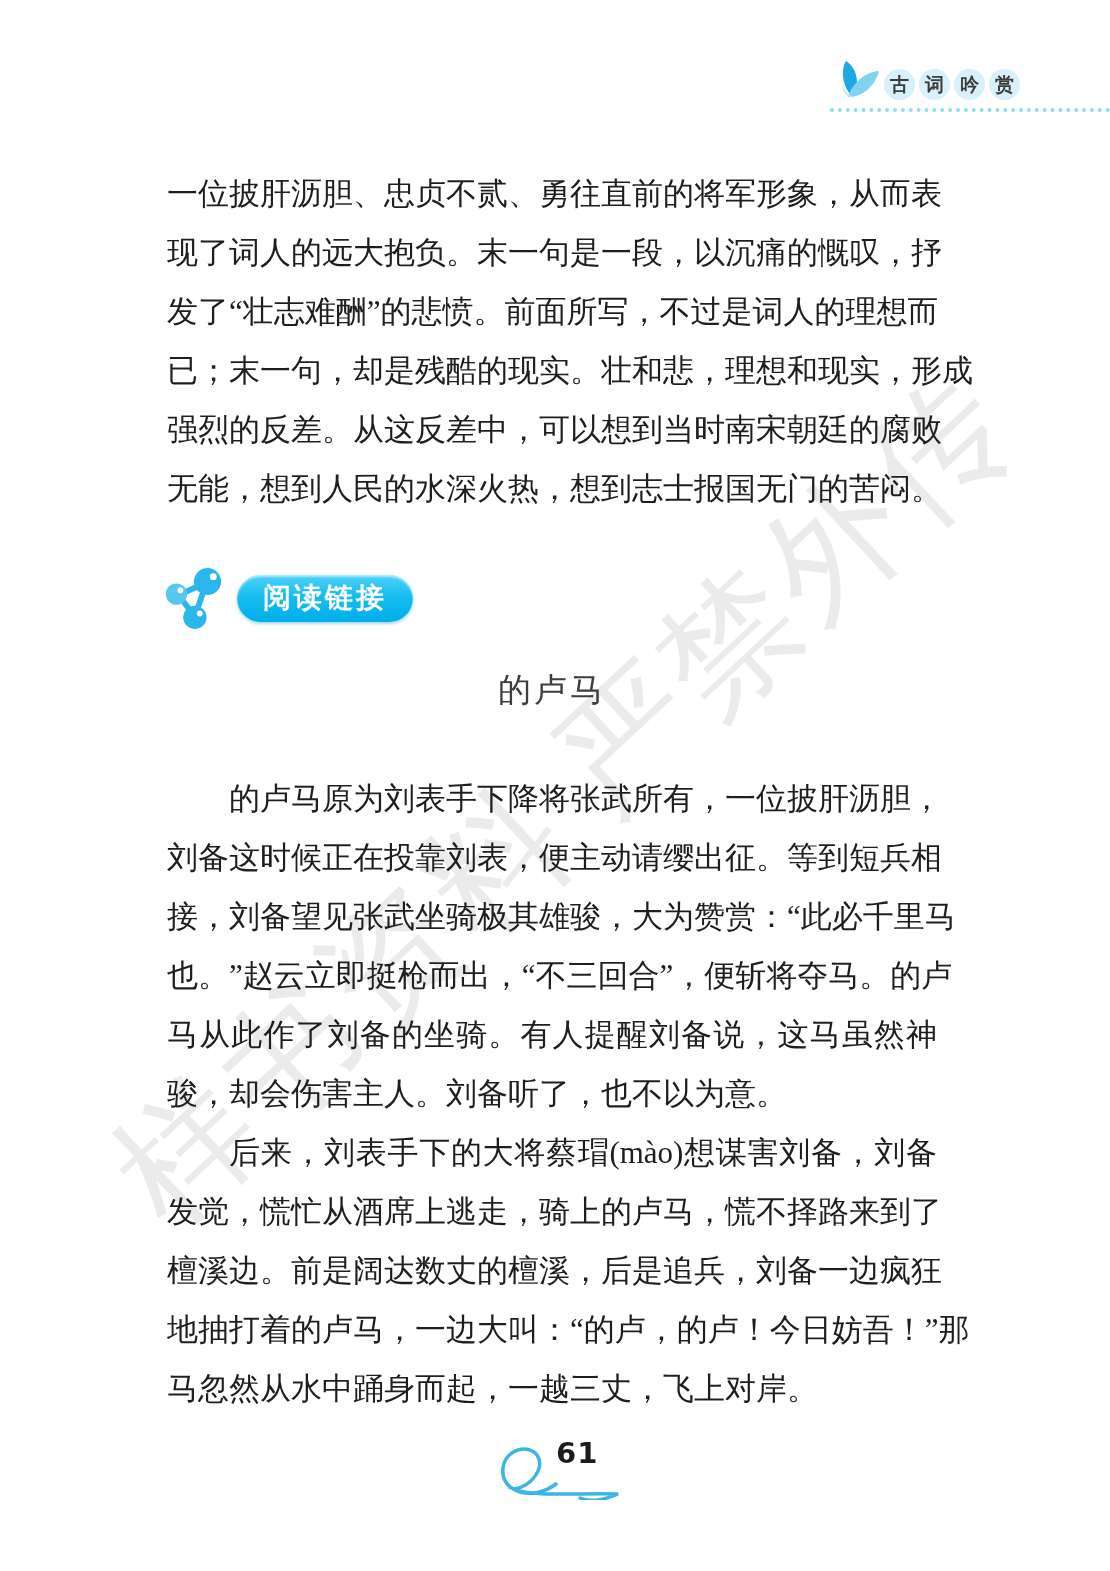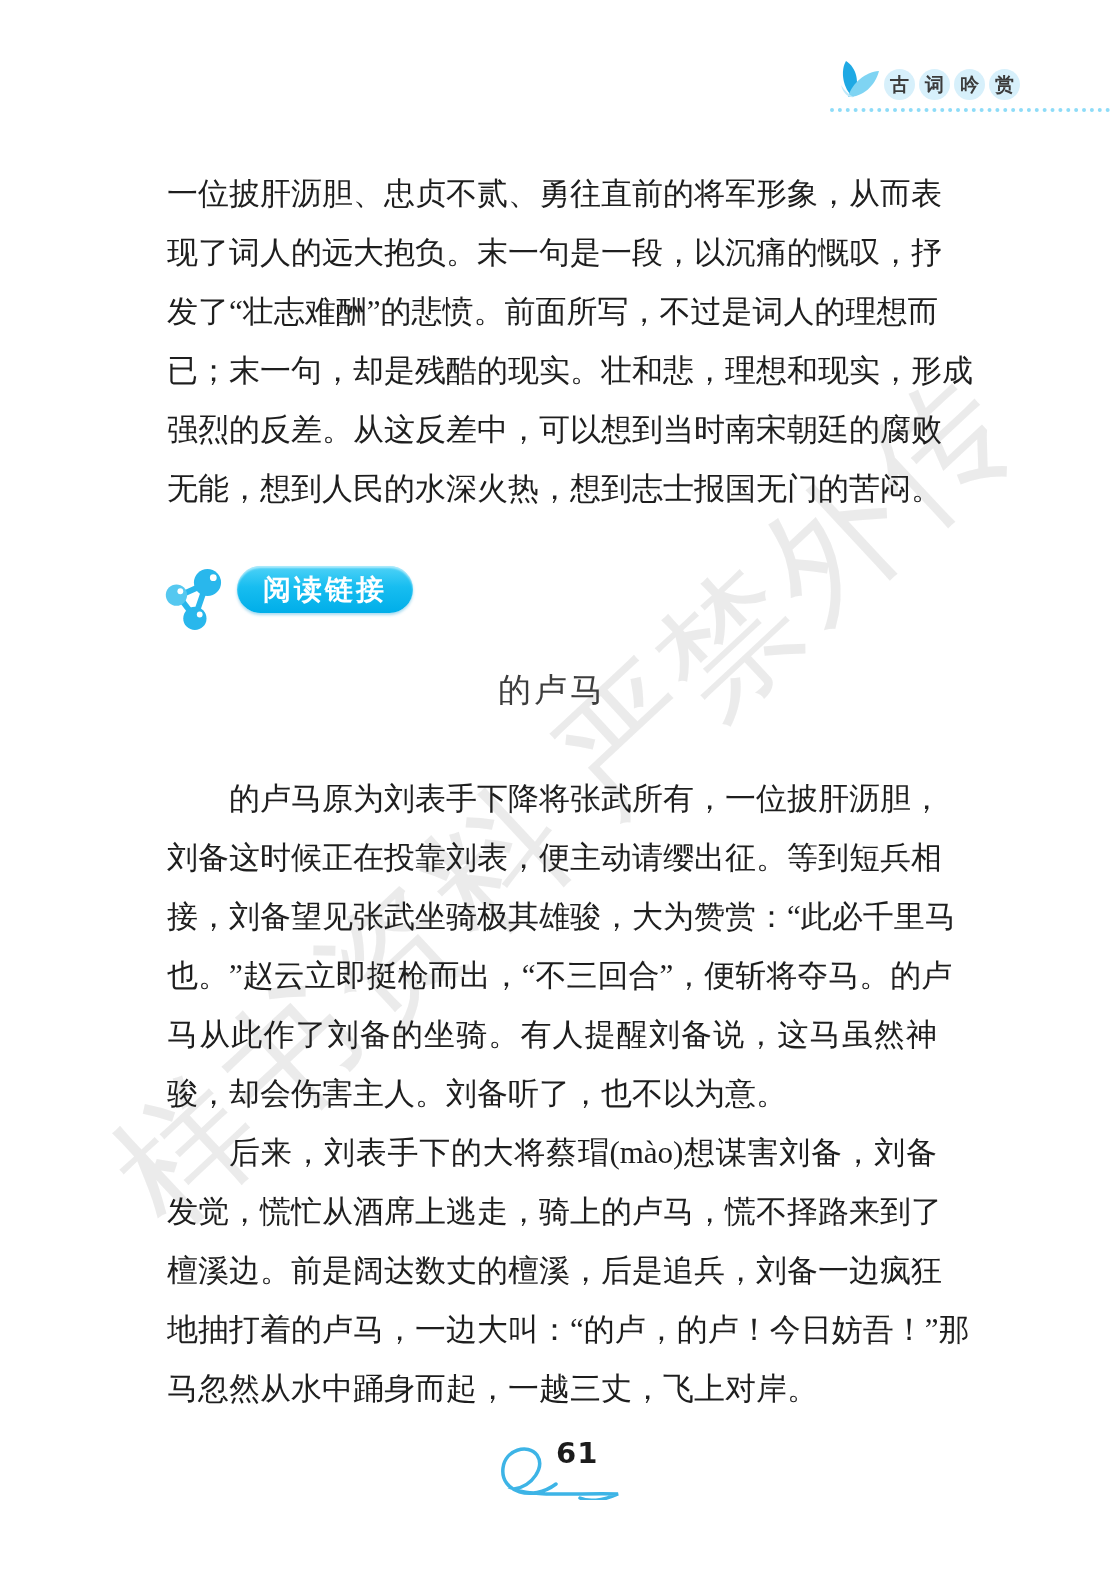--- a/index.html
+++ b/index.html
@@ -47,21 +47,21 @@
     font-size:31px;color:#1e1e1e;
     text-align:justify;text-align-last:justify;
     overflow:visible;white-space:nowrap;
   }
   .textline.short{text-align-last:left;}
   .textline.indent-first{text-indent:2em;}
 
   
   .reading-link-row{
     margin-top:48px;height:64px;
-    display:flex;align-items:flex-start;
+    display:flex;align-items:center;
   }
   .molecule{width:64px;height:66px;margin-left:-8px;flex:0 0 auto;}
   .reading-badge{
     margin-left:14px;
     height:47px;border-radius:24px;
     padding:0 26px;
     display:flex;align-items:center;justify-content:center;
     background:linear-gradient(180deg,#4ed2f7 0%,#17bdf0 45%,#00aee9 100%);
     box-shadow:0 2px 3px rgba(0,150,210,.35), inset 0 2px 2px rgba(255,255,255,.55);
     color:#ffffff;

